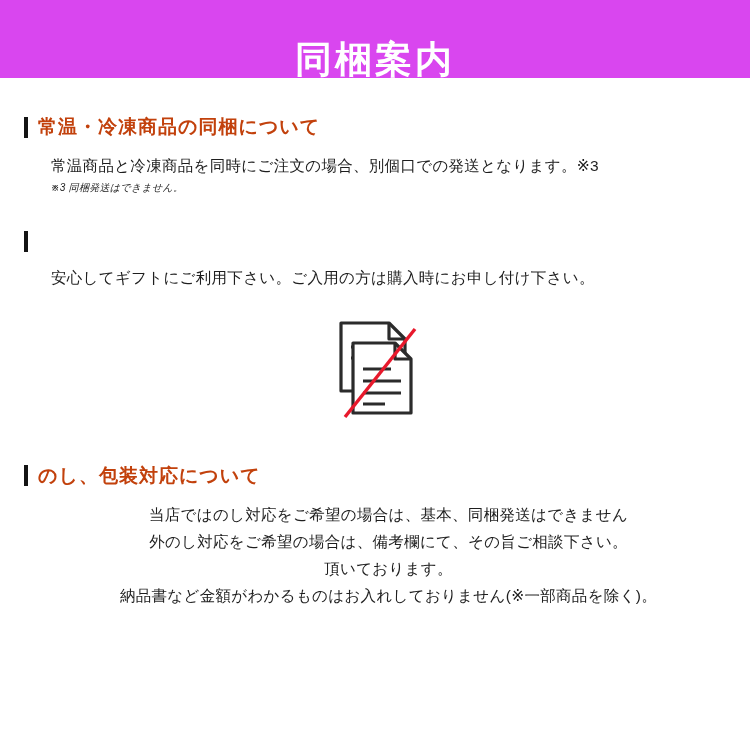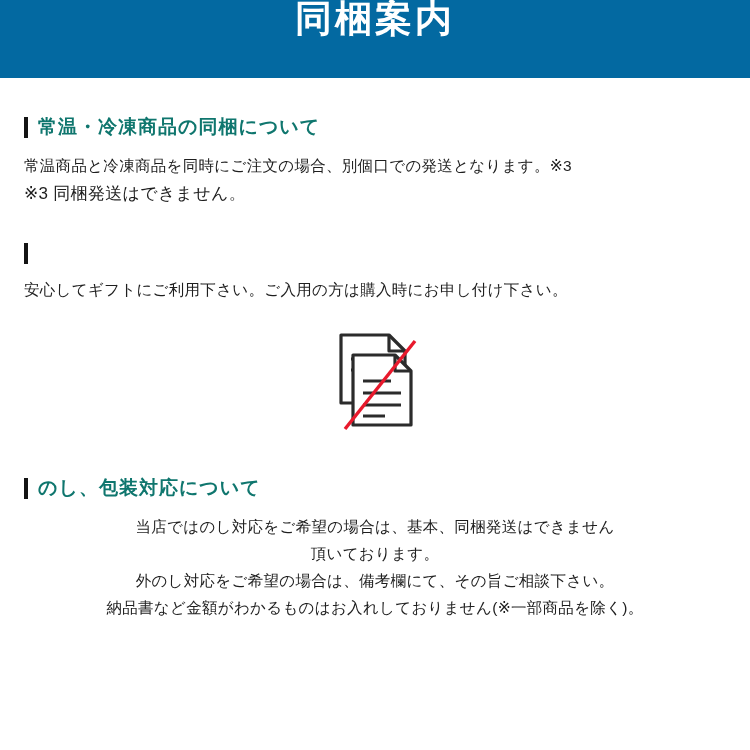--- a/index.html
+++ b/index.html
@@ -17,23 +17,23 @@
   .page {
     position: relative;
     width: 750px;
     height: 750px;
     box-sizing: border-box;
   }
   
   .header {
     width: 750px;
     height: 78px;
-    background: #0369a1;
+    background: #d946ef;
     display: flex;
-    align-items: flex-start;
+    align-items: flex-end;
     justify-content: center;
   }
   .header-title {
     color: #ffffff;
     font-size: 37px;
     font-weight: bold;
     letter-spacing: 3px;
     line-height: 1;
   }
   
@@ -46,43 +46,45 @@
   }
   .section.first {
     margin-top: 36px;
   }
   .section-heading {
     display: flex;
     align-items: center;
     font-size: 19px;
     font-weight: bold;
     letter-spacing: 1px;
-    color: #0f766e;
+    color: #c2410c;
     margin-bottom: 12px;
   }
   .heading-bar {
     display: inline-block;
     width: 4px;
     height: 21px;
     background: #141414;
     margin-right: 10px;
     flex: 0 0 auto;
   }
   .para {
     font-size: 15.5px;
     line-height: 1.75;
     color: #1e1e1e;
     letter-spacing: 0.3px;
+    margin-left: 27px;
   }
   .para .line {
     display: block;
     white-space: nowrap;
   }
   .note-small {
-    font-size: 17px;
+    font-size: 10px;
+    font-style: italic;
   }
   
   .illustration {
     display: flex;
     justify-content: center;
     margin-top: 22px;
     margin-bottom: 4px;
   }
   
   .section-packaging {
@@ -141,20 +143,20 @@
       </div>
     </div>
 
     <div class="section section-packaging">
       <div class="section-heading">
         <span class="heading-bar"></span>
         <span>のし、包装対応について</span>
       </div>
       <div class="para">
         <span class="line">当店ではのし対応をご希望の場合は、基本、同梱発送はできません</span>
+        <span class="line">外のし対応をご希望の場合は、備考欄にて、その旨ご相談下さい。</span>
         <span class="line">頂いております。</span>
-        <span class="line">外のし対応をご希望の場合は、備考欄にて、その旨ご相談下さい。</span>
         <span class="line">納品書など金額がわかるものはお入れしておりません(※一部商品を除く)。</span>
       </div>
     </div>
 
   </div>
 </div>
 
 </body></html>

